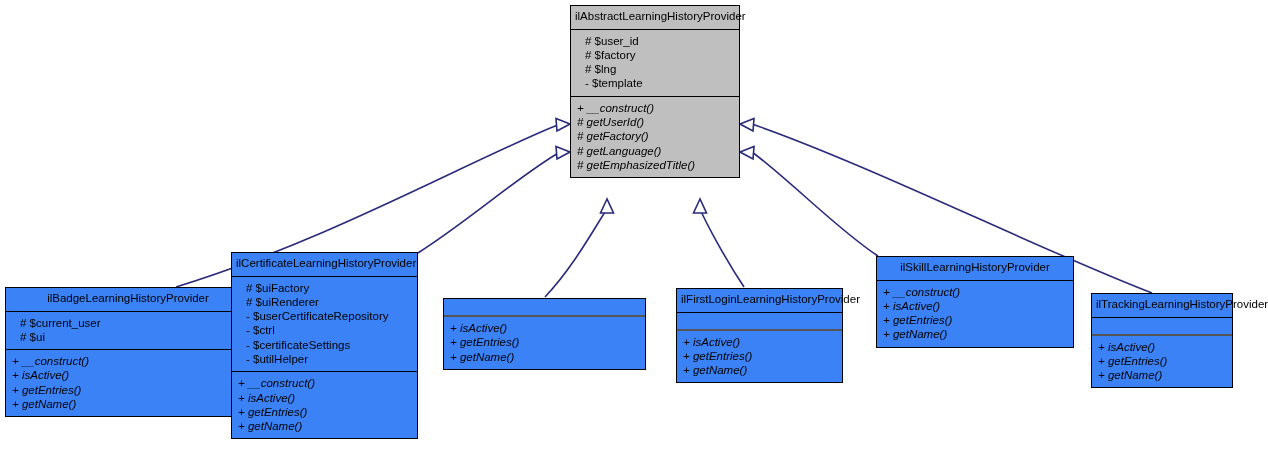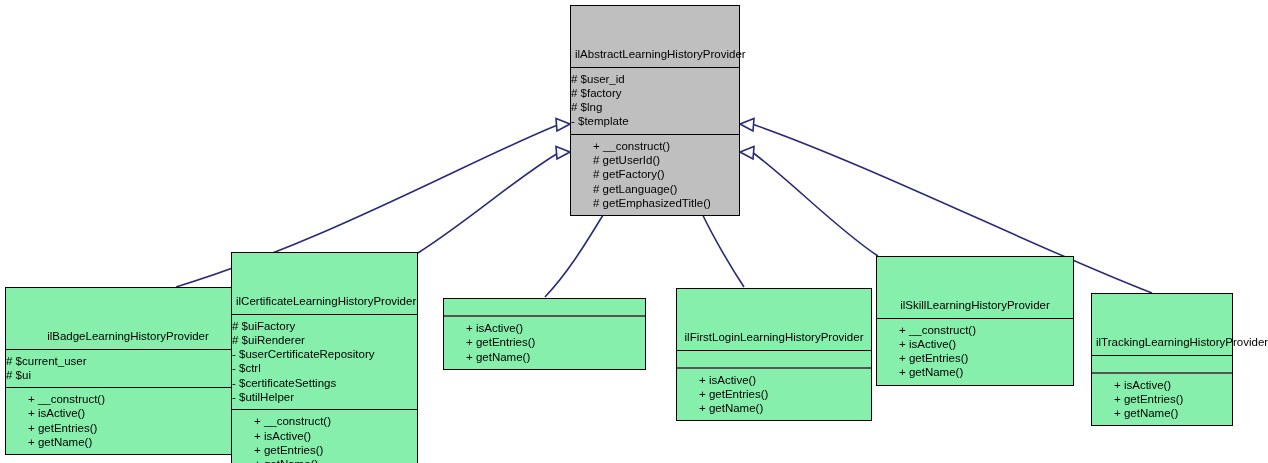--- a/index.html
+++ b/index.html
@@ -8,46 +8,46 @@
     width:1268px;height:463px;
     background:#ffffff;
     font-family:"Liberation Sans","DejaVu Sans",sans-serif;
     overflow:hidden;
   }
   svg.edges{position:absolute;left:0;top:0;width:1268px;height:463px;pointer-events:none;}
   .umlbox{
     position:absolute;
     box-sizing:border-box;
     border:1px solid #000000;
-    background:#86efac;
+    background:#3b82f6;
     font-size:11.5px;
     color:#000000;
     z-index:2;
   }
   .umlbox.root{background:#bfbfbf;border:1px solid #000000;}
   .compartment{box-sizing:border-box;}
   .c-title{
     text-align:center;
     padding:4px 4px 5px 4px;
     line-height:13.5px;
     border-bottom:1px solid #000000;
-    margin-top:38px;
   }
   .umlbox.root .c-title{border-bottom:1px solid #000000;}
   .c-attrs{
-    padding:4px 6px 5px 0;
+    padding:4px 6px 5px 14px;
     line-height:14.3px;
     border-bottom:1px solid #000000;
     white-space:pre-line;
   }
   .c-attrs.empty{min-height:18px;padding:0;border-bottom:2px solid #555555;}
   .c-ops{
-    padding:4px 6px 5px 22px;
+    padding:4px 6px 5px 6px;
     line-height:14.3px;
     white-space:pre-line;
+    font-style:italic;
   }
   .row{display:block;}
 </style>
 </head>
 <body>
 
 <div id="stage">
 
   <svg class="edges" viewBox="0 0 1268 463" xmlns="http://www.w3.org/2000/svg">
     <g fill="none" stroke="#2a2a7a" stroke-width="1.6">
@@ -93,21 +93,21 @@
     <div class="compartment c-title">ilCertificateLearningHistoryProvider</div>
     <div class="compartment c-attrs"><span class="row"># $uiFactory</span><span class="row"># $uiRenderer</span><span class="row">- $userCertificateRepository</span><span class="row">- $ctrl</span><span class="row">- $certificateSettings</span><span class="row">- $utilHelper</span></div>
     <div class="compartment c-ops"><span class="row">+ __construct()</span><span class="row">+ isActive()</span><span class="row">+ getEntries()</span><span class="row">+ getName()</span></div>
   </div>
 
   <div class="umlbox" style="left:443px;top:298px;width:203px;">
     <div class="compartment c-attrs empty"></div>
     <div class="compartment c-ops"><span class="row">+ isActive()</span><span class="row">+ getEntries()</span><span class="row">+ getName()</span></div>
   </div>
 
-  <div class="umlbox" style="left:676px;top:288px;width:196px;">
+  <div class="umlbox" style="left:676px;top:288px;width:167px;">
     <div class="compartment c-title">ilFirstLoginLearningHistoryProvider</div>
     <div class="compartment c-attrs empty"></div>
     <div class="compartment c-ops"><span class="row">+ isActive()</span><span class="row">+ getEntries()</span><span class="row">+ getName()</span></div>
   </div>
 
   <div class="umlbox" style="left:876px;top:256px;width:198px;">
     <div class="compartment c-title">ilSkillLearningHistoryProvider</div>
     <div class="compartment c-ops"><span class="row">+ __construct()</span><span class="row">+ isActive()</span><span class="row">+ getEntries()</span><span class="row">+ getName()</span></div>
   </div>
 

